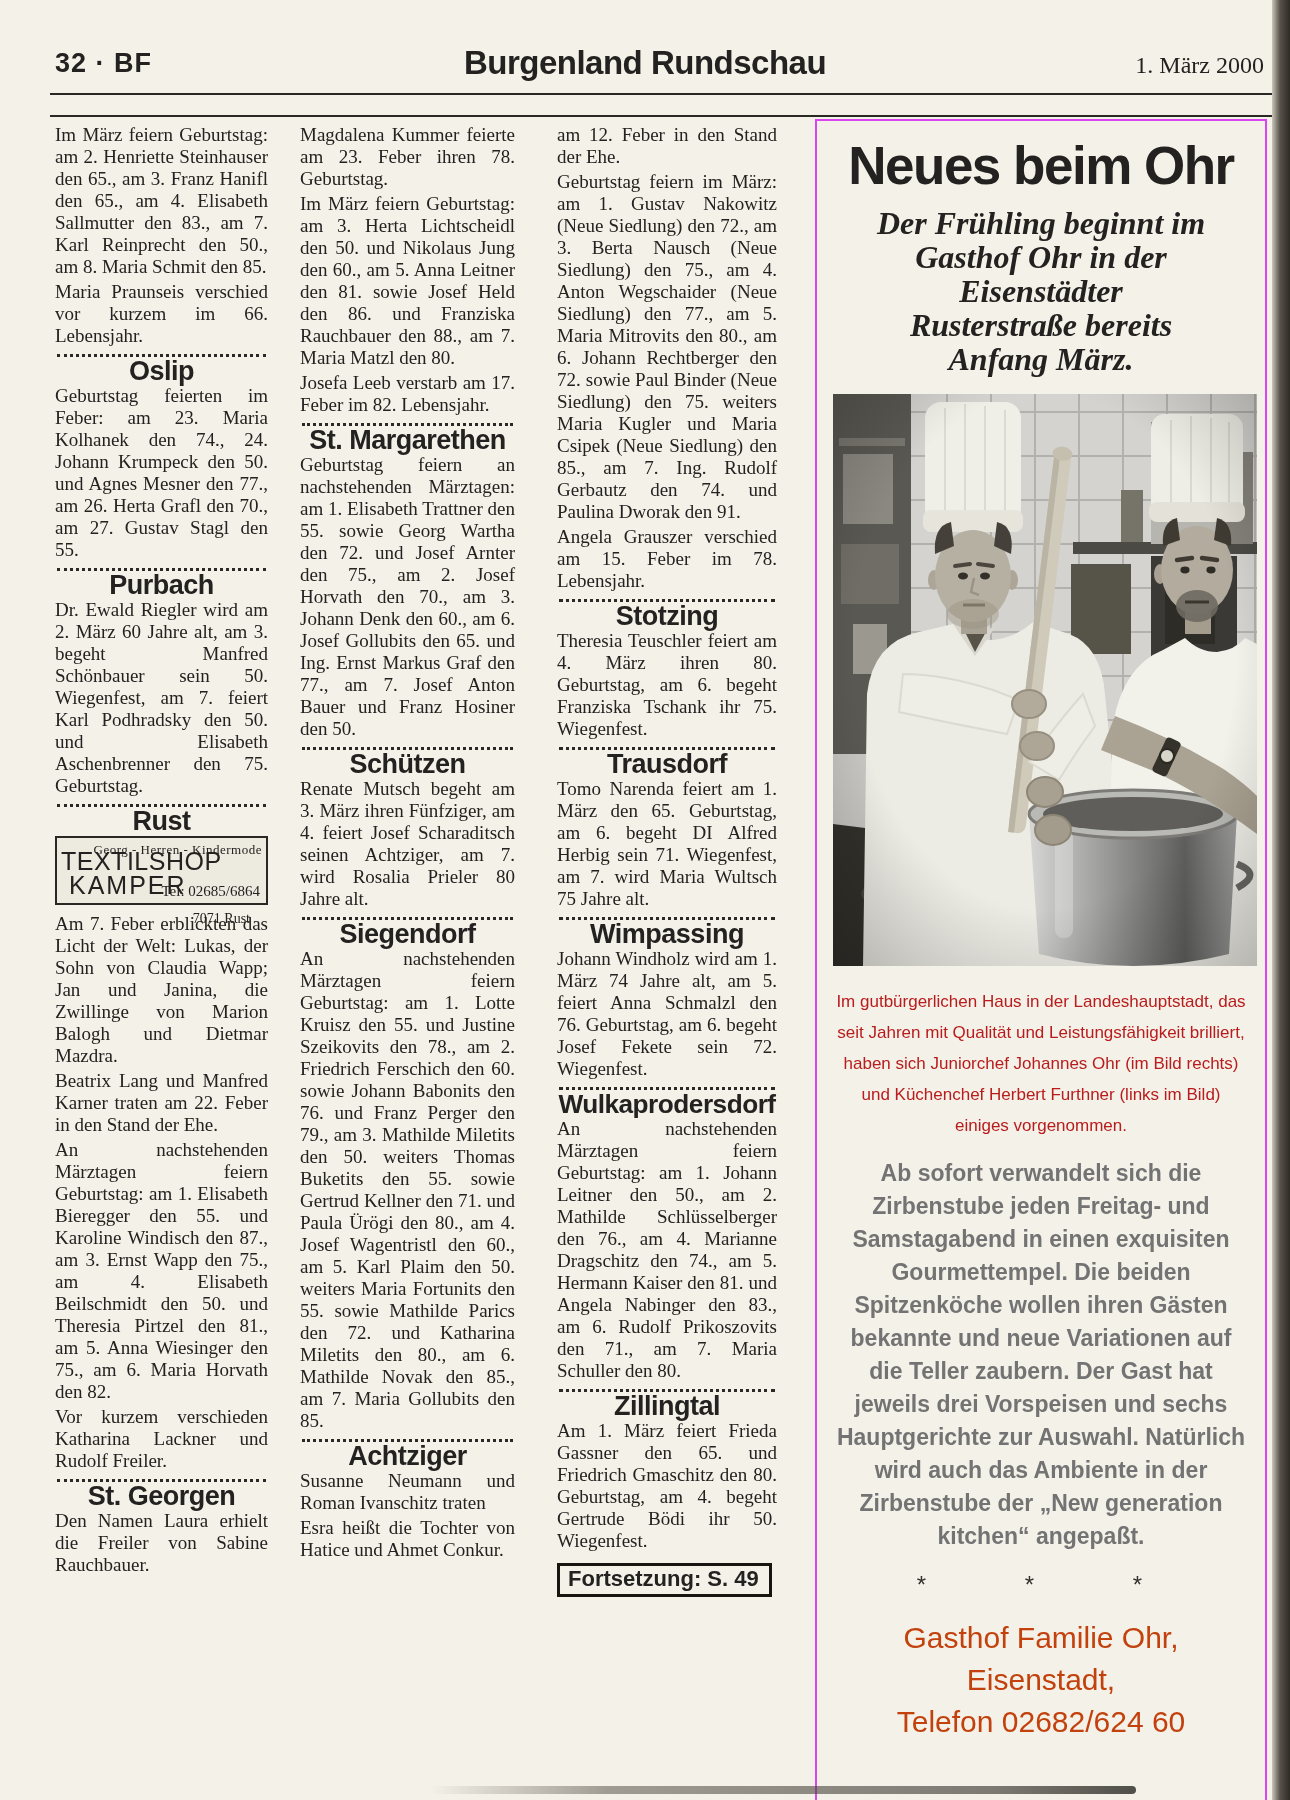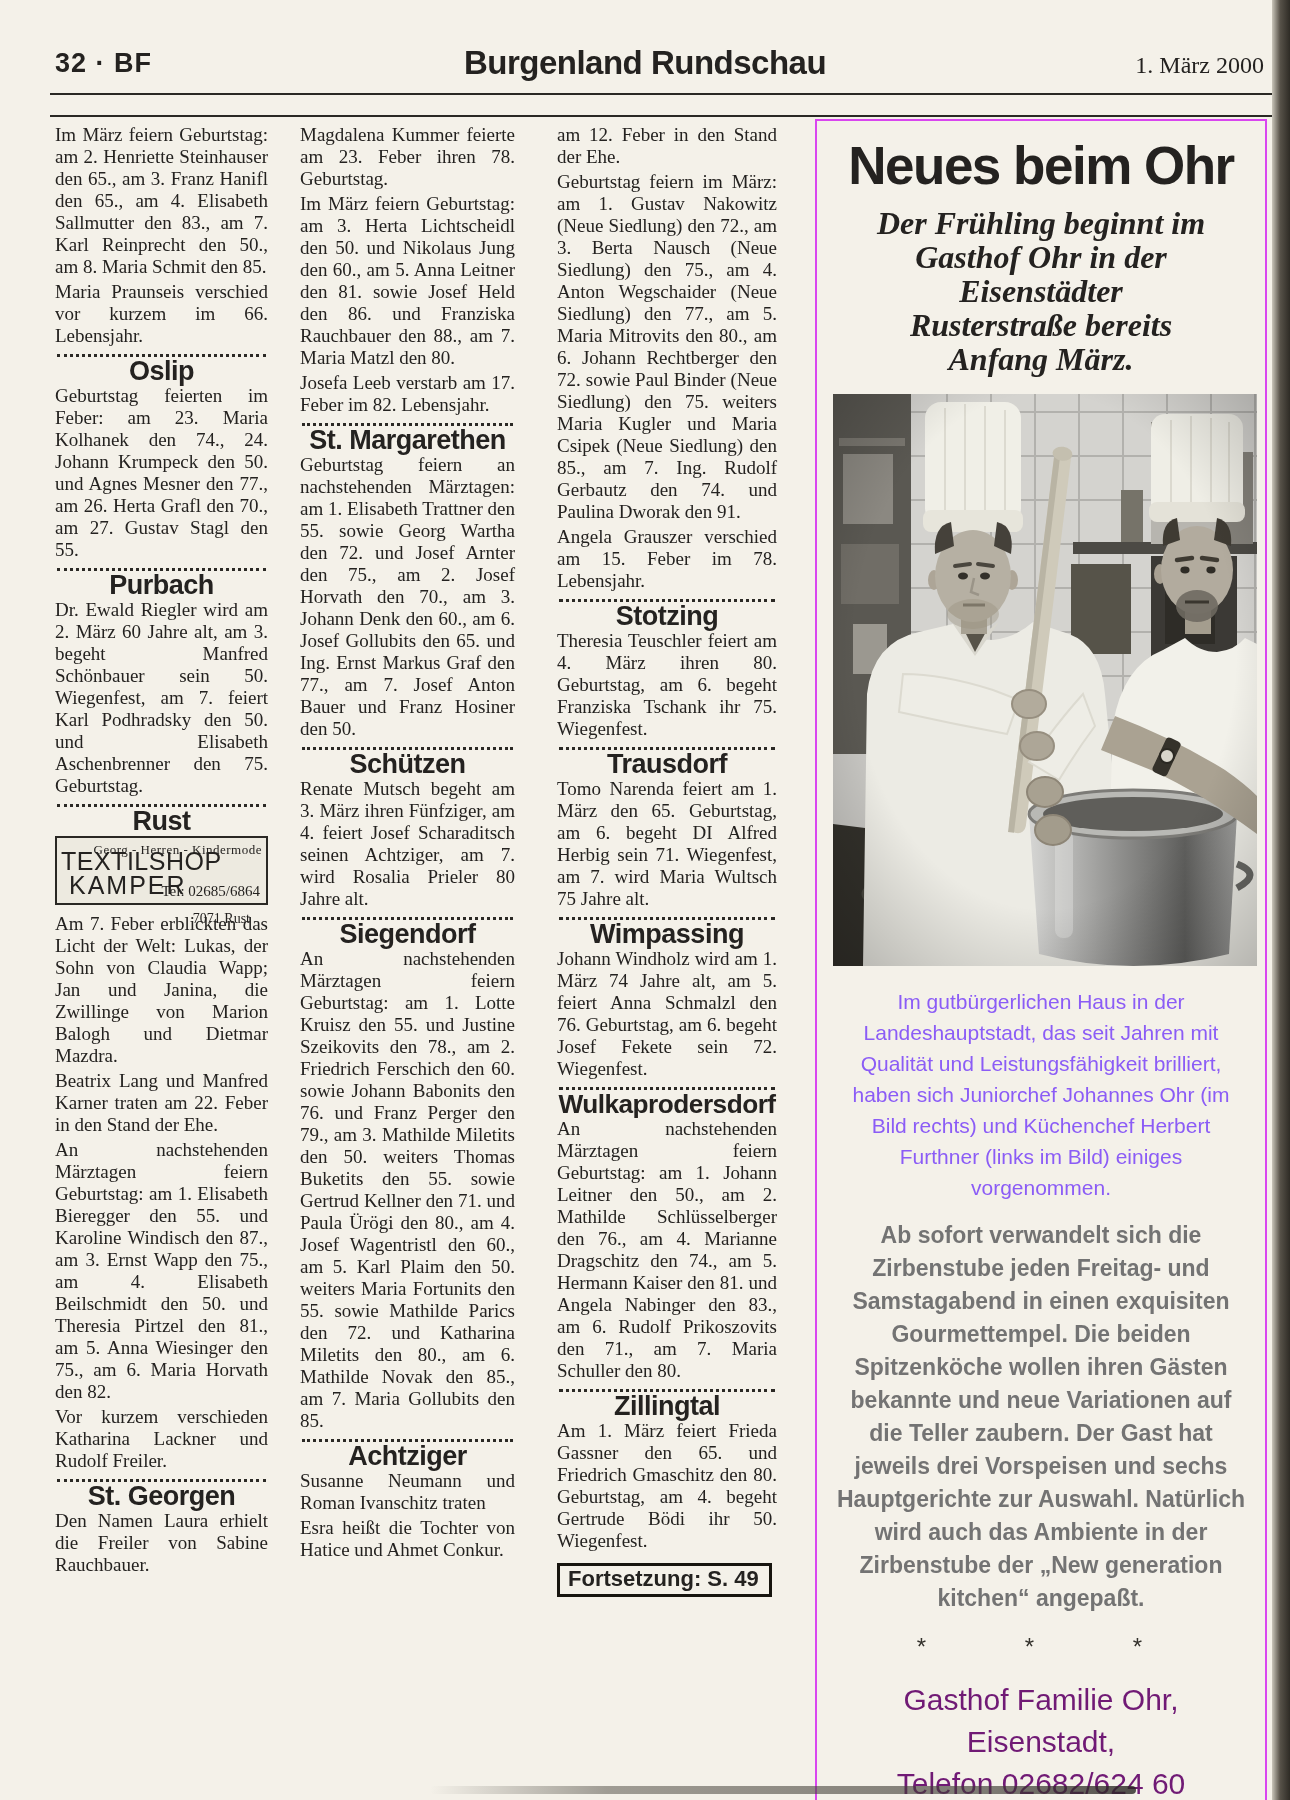--- a/index.html
+++ b/index.html
@@ -32,28 +32,28 @@
   .cont-box{display:inline-block;border:3px solid #17150f;padding:2px 10px 4px 8px;margin-top:8px;
             font-family:"Liberation Sans",sans-serif;font-weight:bold;font-size:22px;white-space:nowrap;}
   
   .ad-box{position:absolute;left:815px;top:119px;width:452px;height:1729px;border:2px solid #d946ef;
           box-sizing:border-box;padding:10px 16px;}
   .ad-headline{font-family:"Liberation Sans",sans-serif;font-weight:bold;font-size:53px;
                letter-spacing:-1.5px;text-align:center;margin:4px 0 10px 0;white-space:nowrap;}
   .ad-subhead{font-family:"Liberation Serif",serif;font-weight:bold;font-style:italic;font-size:32px;
               line-height:34px;text-align:center;width:330px;margin:0 auto 18px auto;}
   .ad-photo{width:424px;height:572px;margin:0 auto;background:#bdbdbd;}
-  .ad-intro{font-family:"Liberation Sans",sans-serif;font-size:21px;line-height:31px;color:#8b5cf6;
+  .ad-intro{font-family:"Liberation Sans",sans-serif;font-size:17px;line-height:31px;color:#b91c1c;
             text-align:center;margin:20px 2px 16px 2px;}
   .ad-main{font-family:"Liberation Sans",sans-serif;font-weight:bold;font-size:23px;line-height:33px;
            color:#737373;text-align:center;margin:0 0 18px 0;}
   .ad-stars{font-family:"Liberation Sans",sans-serif;font-size:24px;letter-spacing:46px;
             text-align:center;margin:14px 0 18px 23px;color:#33312c;}
   .ad-contact{font-family:"Liberation Sans",sans-serif;font-size:30px;line-height:42px;
-              text-align:center;color:#701a75;}
+              text-align:center;color:#c2410c;}
   
   .edge-strip{position:absolute;right:0;top:0;width:18px;height:1800px;
               background:linear-gradient(90deg,#c9c5ba 0%,#575249 45%,#2e2b25 100%);}
   .smudge{position:absolute;left:430px;top:1786px;width:706px;height:8px;border-radius:4px;
           background:linear-gradient(90deg,rgba(90,86,78,0) 0%,rgba(90,86,78,.55) 25%,rgba(60,57,50,.65) 80%,rgba(40,38,33,.8) 100%);}
 </style>
 </head>
 <body>
 
 <div class="page">

